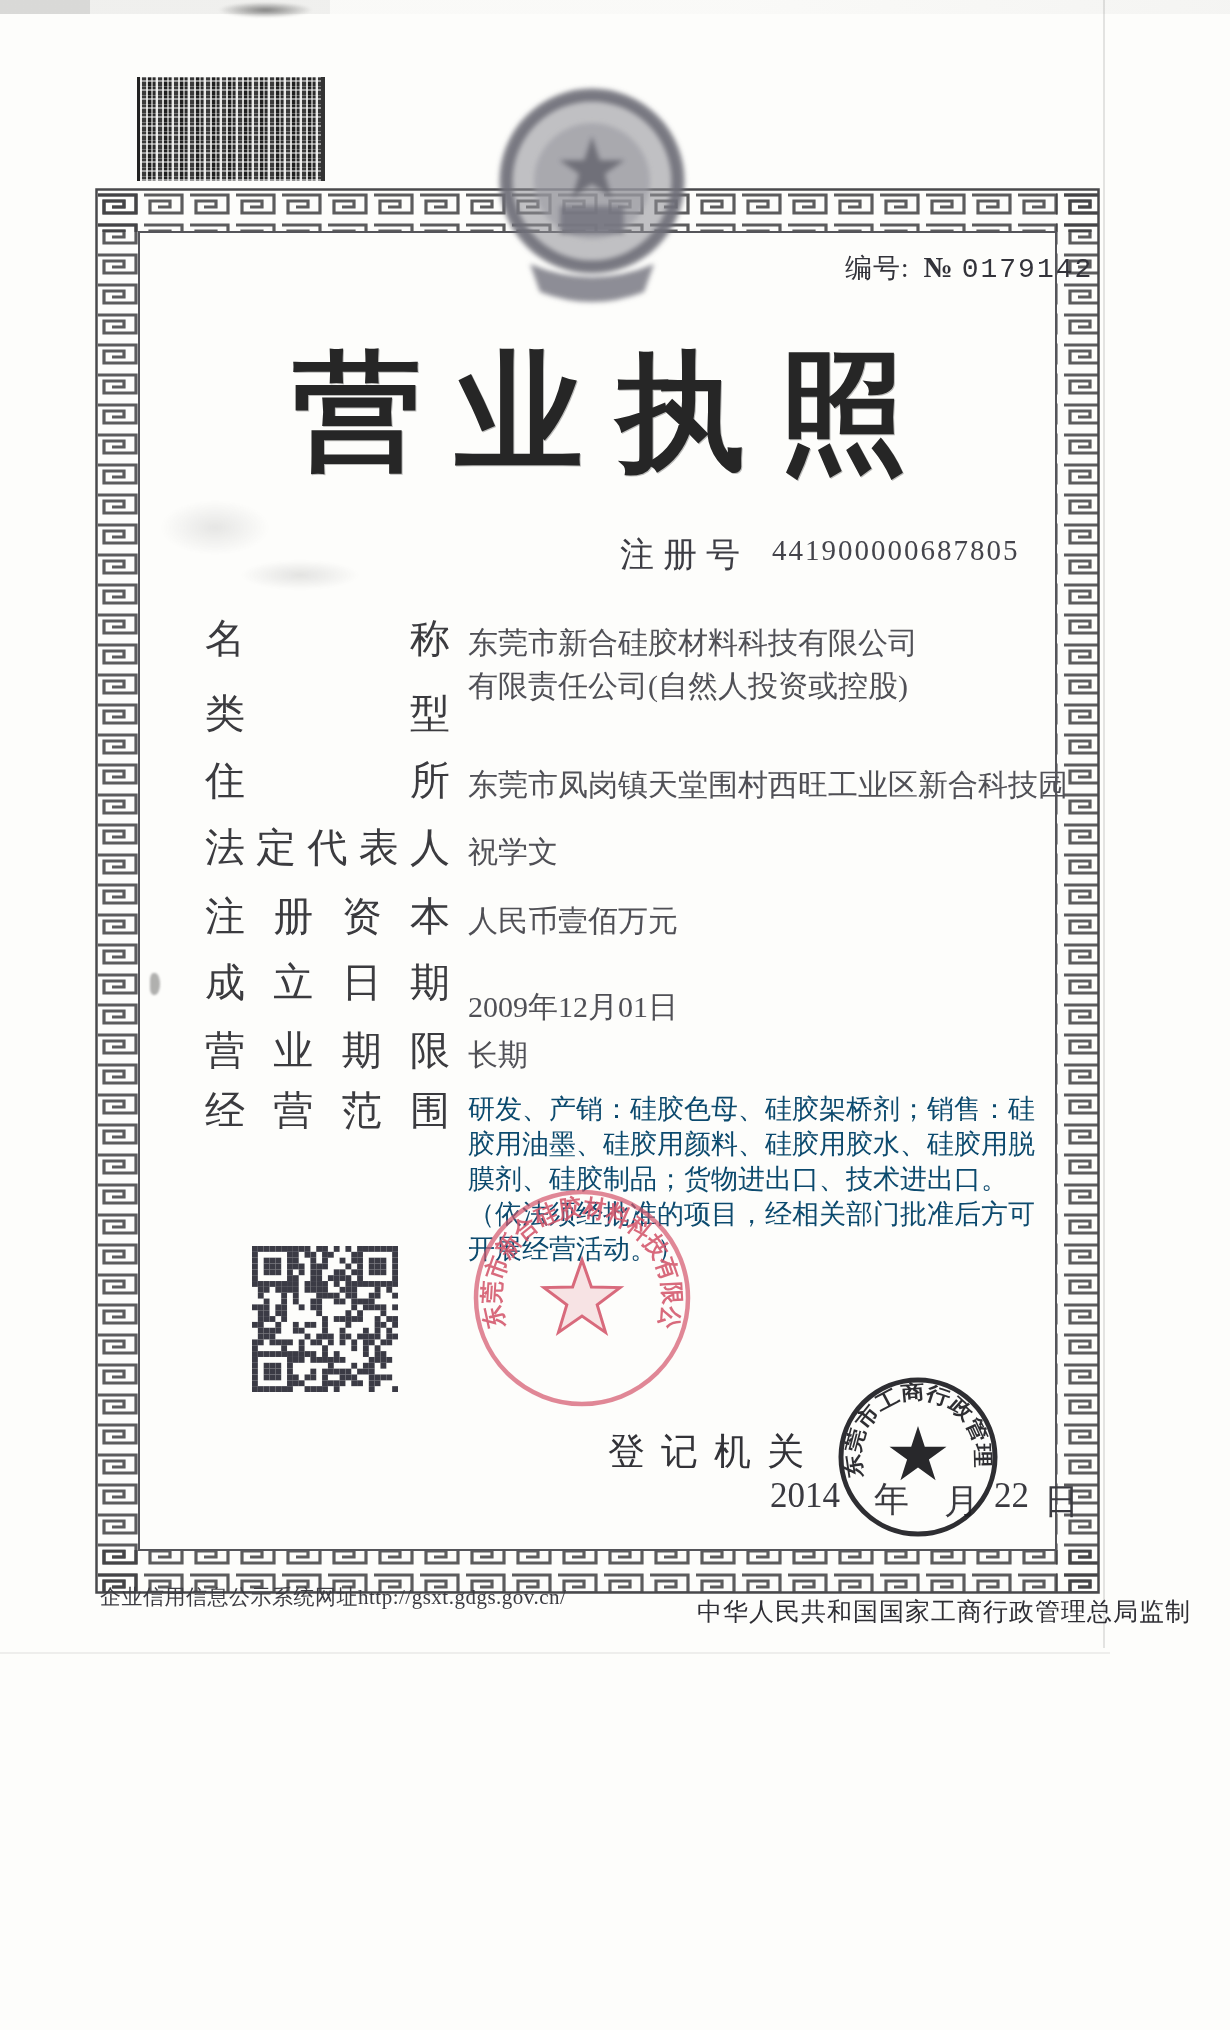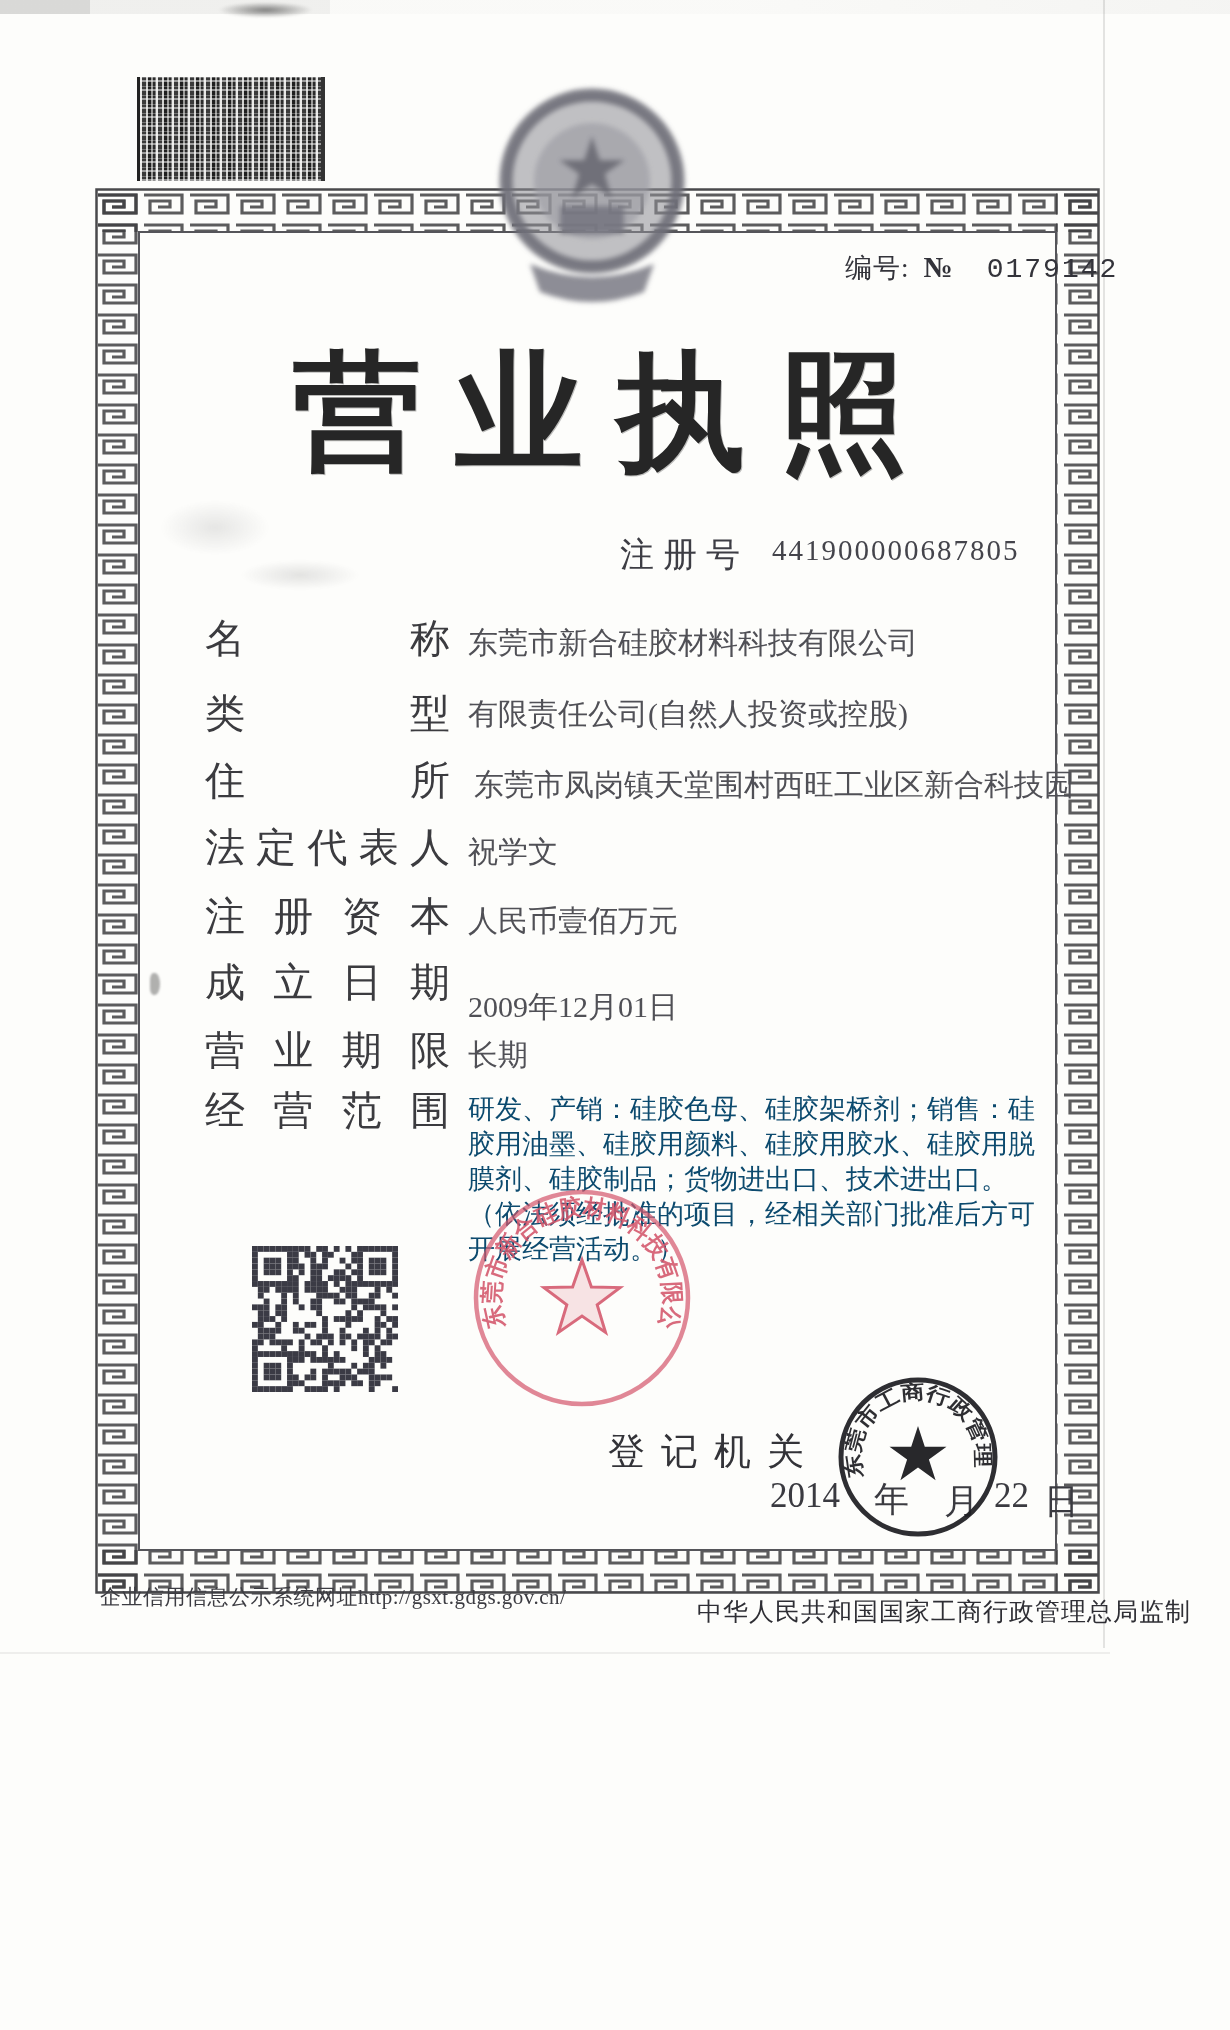--- a/index.html
+++ b/index.html
@@ -19,21 +19,21 @@
   .barcode{
     left:137px;top:77px;width:188px;height:104px;
     background:
       repeating-linear-gradient(0deg, rgba(252,252,252,.50) 0 2px, rgba(0,0,0,0) 2px 4px, rgba(255,255,255,.30) 4px 5px, rgba(0,0,0,0) 5px 9px),
       repeating-linear-gradient(90deg,#2b2b2b 0 2px,#777 2px 3px,#e8e8e6 3px 5px,#3a3a3a 5px 9px,#cfcfcd 9px 11px,#1f1f1f 11px 14px,#9a9a98 14px 16px);
     box-shadow:inset 3px 0 0 #222, inset -4px 0 0 #333;
   }
   
   .serial{top:250px;left:845px;width:240px;font-size:27px;color:#33333a;letter-spacing:1px;white-space:nowrap;}
   .serial .nosym{font-weight:bold;font-size:29px;margin:0 8px 0 14px;}
-  .serial .num{font-family:"Liberation Mono", monospace;font-size:28px;letter-spacing:2px;margin-left:25px;}
+  .serial .num{font-family:"Liberation Mono", monospace;font-size:28px;letter-spacing:2px;}
   
   .title{left:293px;top:338px;width:614px;display:flex;justify-content:space-between;
     font-family:"DejaVu Sans", sans-serif;font-weight:900;font-size:128px;line-height:148px;color:#262626;
     text-shadow:1px 1px 0 rgba(70,70,70,.35);}
   
   .regno-label{left:620px;top:532px;width:120px;display:flex;justify-content:space-between;
     font-size:34px;color:#3d3d44;}
   .regno-value{left:772px;top:534px;font-size:29px;color:#44444b;letter-spacing:2px;font-family:"Liberation Serif", serif;}
   
   .f-label{left:205px;width:245px;display:flex;justify-content:space-between;
@@ -116,27 +116,27 @@
 <div class="abs f-label" style="top:616px;">
     <span>名</span>
     <span>称</span>
   </div>
 <div class="abs f-value" style="top:624px;">东莞市新合硅胶材料科技有限公司</div>
 
 <div class="abs f-label" style="top:691px;">
     <span>类</span>
     <span>型</span>
   </div>
-<div class="abs f-value" style="top:695px;">有限责任公司(自然人投资或控股)</div>
+<div class="abs f-value" style="top:667px;">有限责任公司(自然人投资或控股)</div>
 
 <div class="abs f-label" style="top:758px;">
     <span>住</span>
     <span>所</span>
   </div>
-<div class="abs f-value" style="top:766px;margin-left:6px;">东莞市凤岗镇天堂围村西旺工业区新合科技园</div>
+<div class="abs f-value" style="top:766px;">东莞市凤岗镇天堂围村西旺工业区新合科技园</div>
 
 <div class="abs f-label" style="top:825px;">
     <span>法</span>
     <span>定</span>
     <span>代</span>
     <span>表</span>
     <span>人</span>
   </div>
 <div class="abs f-value" style="top:833px;">祝学文</div>
 

